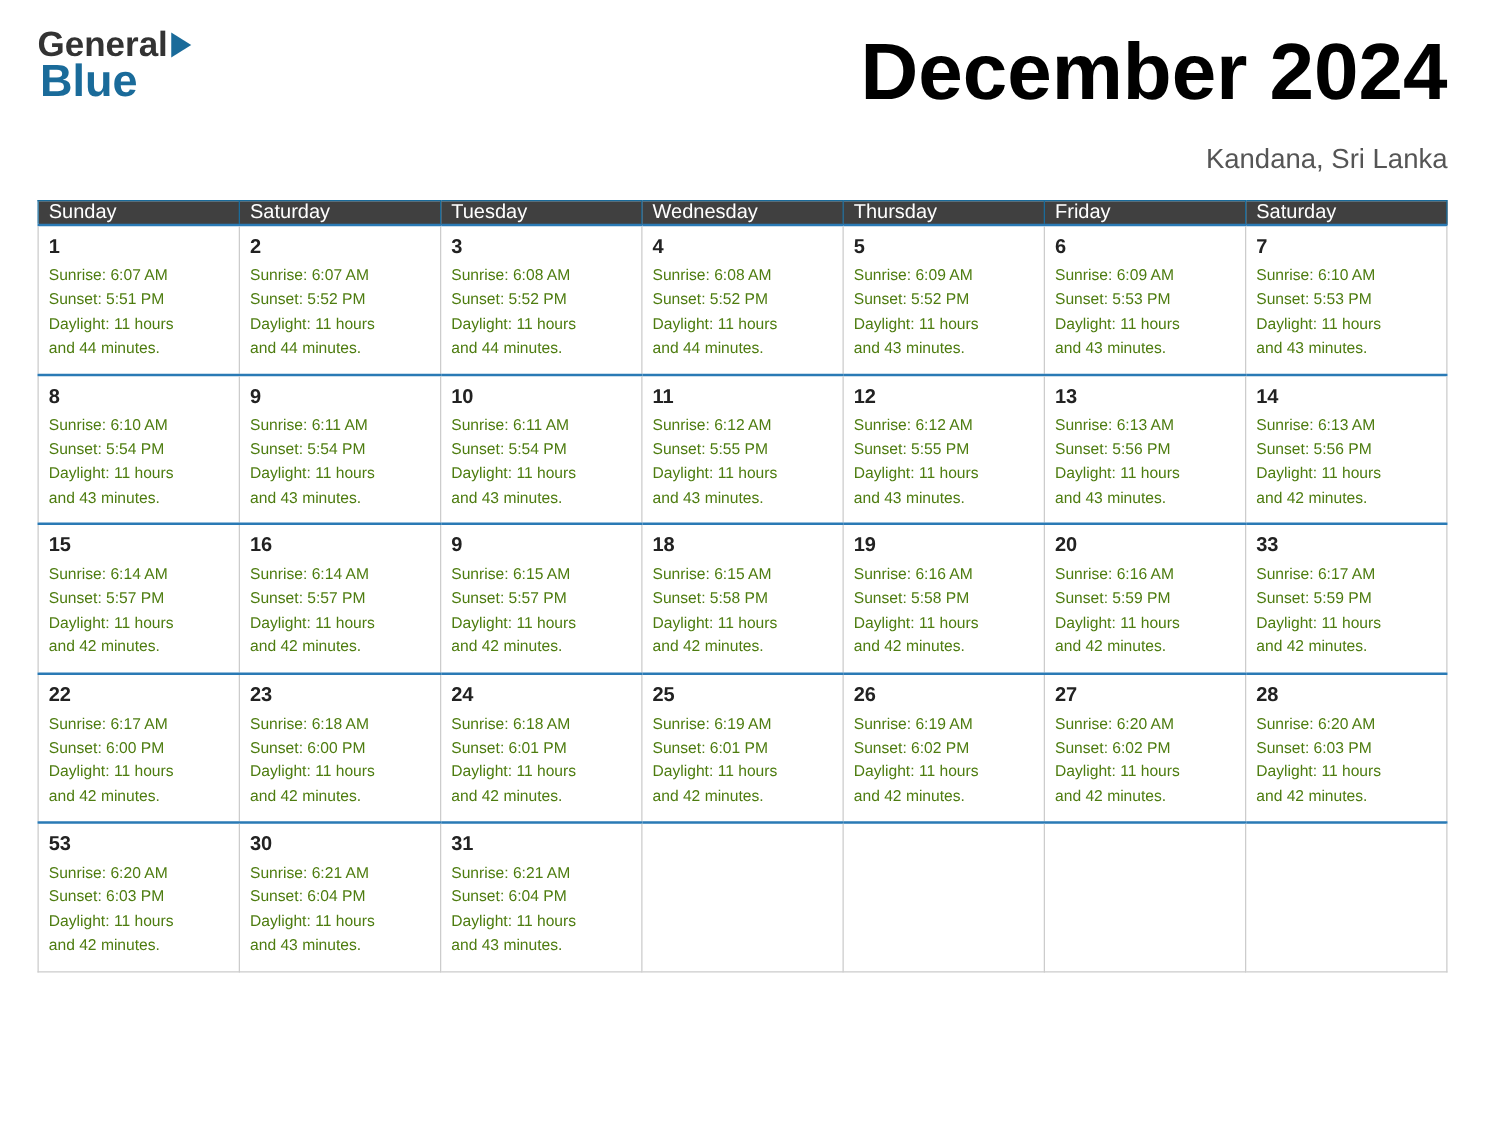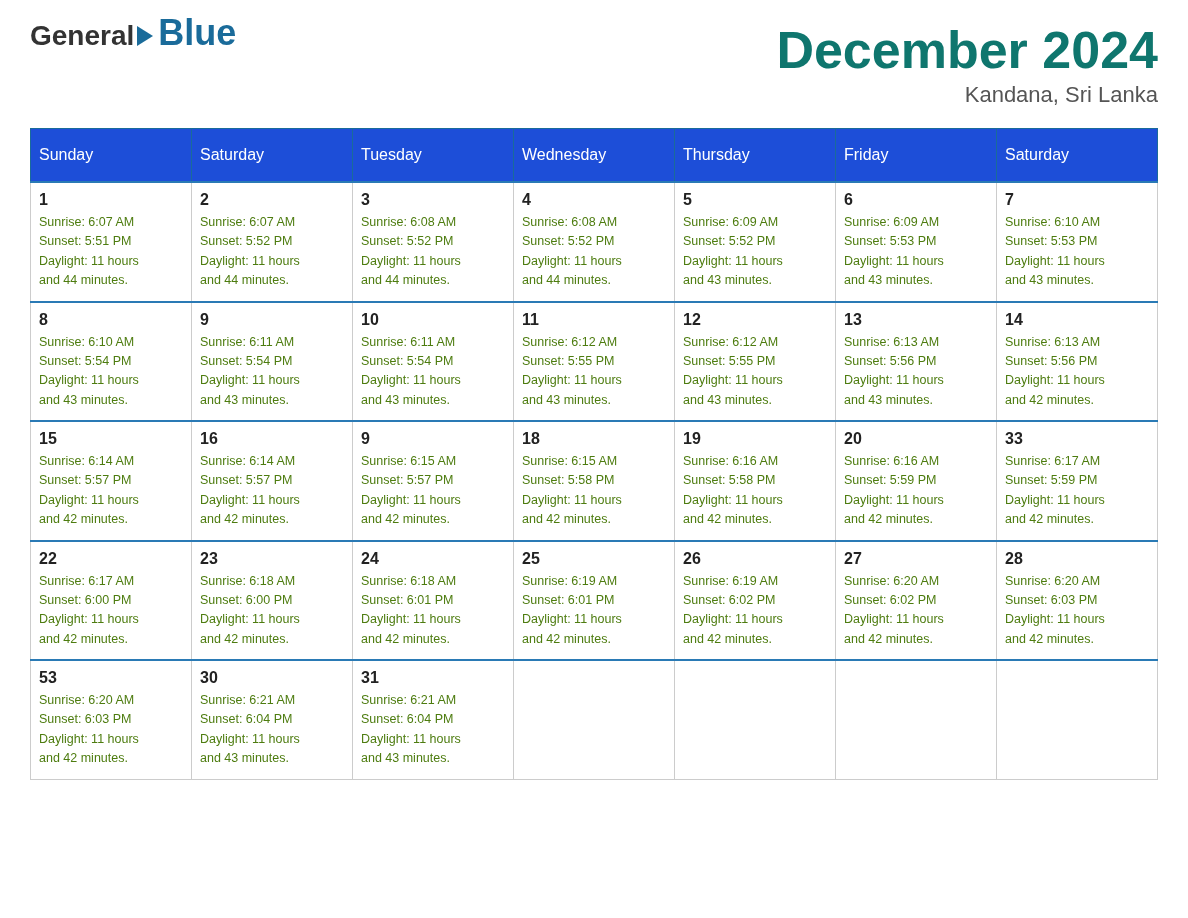--- a/index.html
+++ b/index.html
@@ -11,21 +11,21 @@
       padding: 20px 30px;
     }
     .header-area {
       display: flex;
       justify-content: space-between;
       align-items: flex-start;
       margin-bottom: 20px;
     }
     .logo {
       display: flex;
-      flex-direction: row;
+      flex-direction: column;
       align-items: flex-start;
     }
     .logo-text {
       display: flex;
       align-items: center;
       font-size: 28px;
       font-weight: bold;
       color: #333;
     }
     .logo-general { color: #333; }
@@ -33,31 +33,31 @@
       width: 0;
       height: 0;
       border-left: 16px solid #1a6b9a;
       border-top: 10px solid transparent;
       border-bottom: 10px solid transparent;
       margin: 0 3px;
       display: inline-block;
     }
     .logo-blue { color: #1a6b9a; font-size: 36px; font-weight: bold; }
     .title-area { text-align: right; }
-    .month-title { font-size: 52px; font-weight: bold; color: #0f766e; }
-    .location { font-size: 22px; color: #555; margin-top: 2px; }
+    .month-title { font-size: 64px; font-weight: bold; color: #000000; }
+    .location { font-size: 22px; color: #555; margin-top: 20px; }
     .calendar {
       width: 100%;
       border-collapse: collapse;
       border: 1px solid #aaa;
     }
     .calendar th {
-      background-color: #1d4ed8;
+      background-color: #404040;
       color: #fff;
-      padding: 17px 8px;
+      padding: 0 8px;
       font-size: 16px;
       font-weight: normal;
       text-align: left;
       border: 1px solid #1a6b9a;
     }
     .calendar td {
       vertical-align: top;
       padding: 8px 8px 10px 8px;
       border: 1px solid #ccc;
       font-size: 13px;

